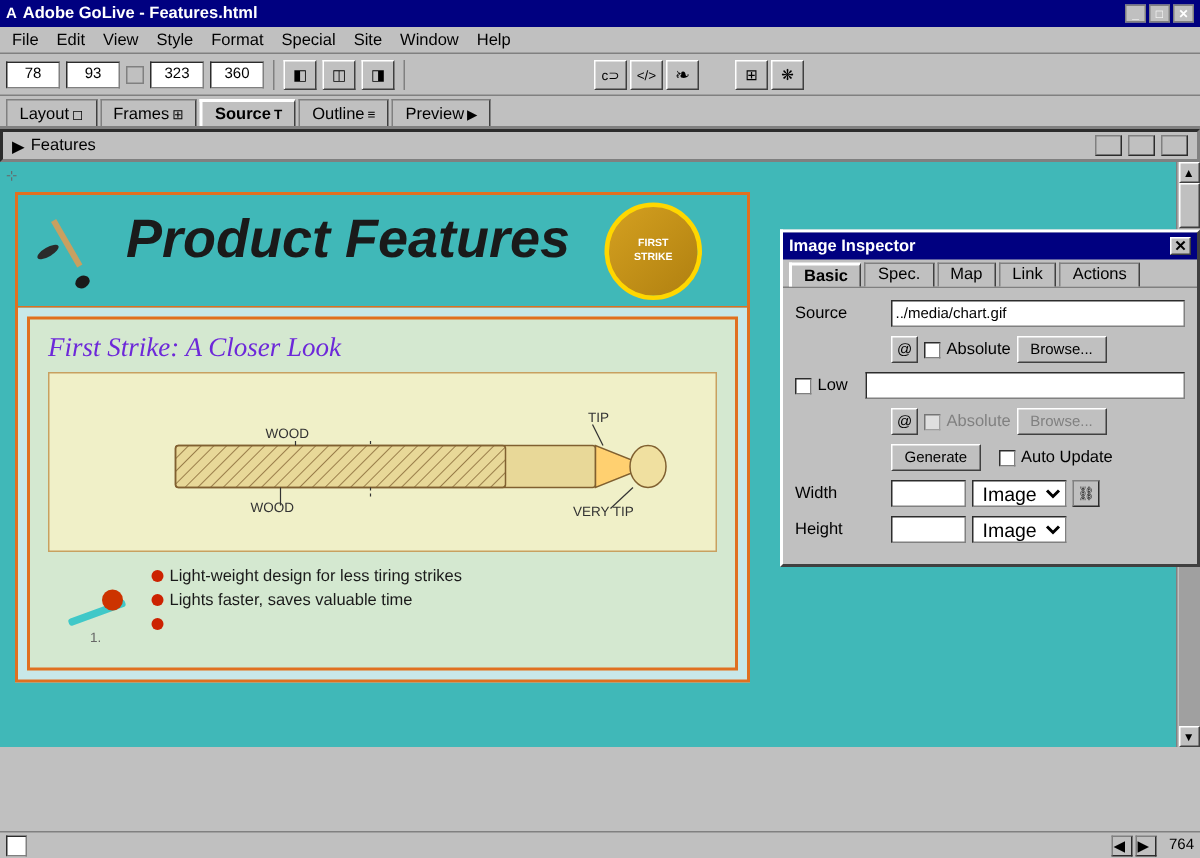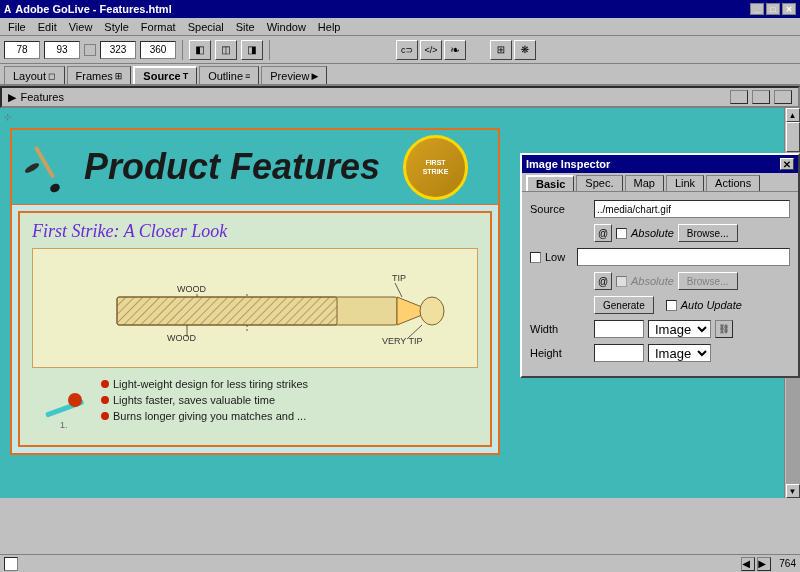--- a/index.html
+++ b/index.html
@@ -115,21 +115,20 @@
       background: #c8e8e8;
       border: 2px solid #e07020;
     }
 
     
     .features-header {
       background: #40b8b8;
       height: 75px;
       position: relative;
       display: flex;
-      align-items: center;
       padding: 8px 12px;
       border-bottom: 1px solid #e07020;
     }
     .features-title {
       font-size: 36px;
       font-weight: bold;
       color: #1a1a1a;
       font-style: italic;
       margin-left: 60px;
     }
@@ -257,21 +256,21 @@
       cursor: pointer;
     }
     .dialog-btn-disabled {
       padding: 1px 8px; font-size: 10px; height: 18px;
       background: #c0c0c0;
       border-top: 1px solid white; border-left: 1px solid white;
       border-right: 1px solid #404040; border-bottom: 1px solid #404040;
       color: #808080;
     }
     .checkbox { width: 11px; height: 11px; border: 1px inset #808080; background: white; }
-    .checkbox-label { font-size: 11px; font-style: italic; }
+    .checkbox-label { font-size: 11px; }
     .at-icon {
       width: 18px; height: 18px;
       border: 1px solid #808080;
       display: flex; align-items: center; justify-content: center;
       font-size: 10px; background: #c0c0c0; cursor: pointer;
       border-top: 1px solid white; border-left: 1px solid white;
       border-right: 1px solid #404040; border-bottom: 1px solid #404040;
     }
     .dropdown {
       height: 18px; font-size: 13px; background: white;
@@ -471,21 +470,20 @@
               <div class="feature-item">
                 <div class="bullet-dot"></div>
                 <span class="feature-text">Light-weight design for less tiring strikes</span>
               </div>
               <div class="feature-item">
                 <div class="bullet-dot"></div>
                 <span class="feature-text">Lights faster, saves valuable time</span>
               </div>
               <div class="feature-item">
                 <div class="bullet-dot"></div>
-                <span class="feature-text">Burns longer giving you matches and ...</span>
               </div>
             </div>
           </div>
         </div>
       </div>
 
       <div class="dialog">
         <div class="dialog-titlebar">
           <span>Image Inspector</span>
           <div class="dialog-close-btn">✕</div>

